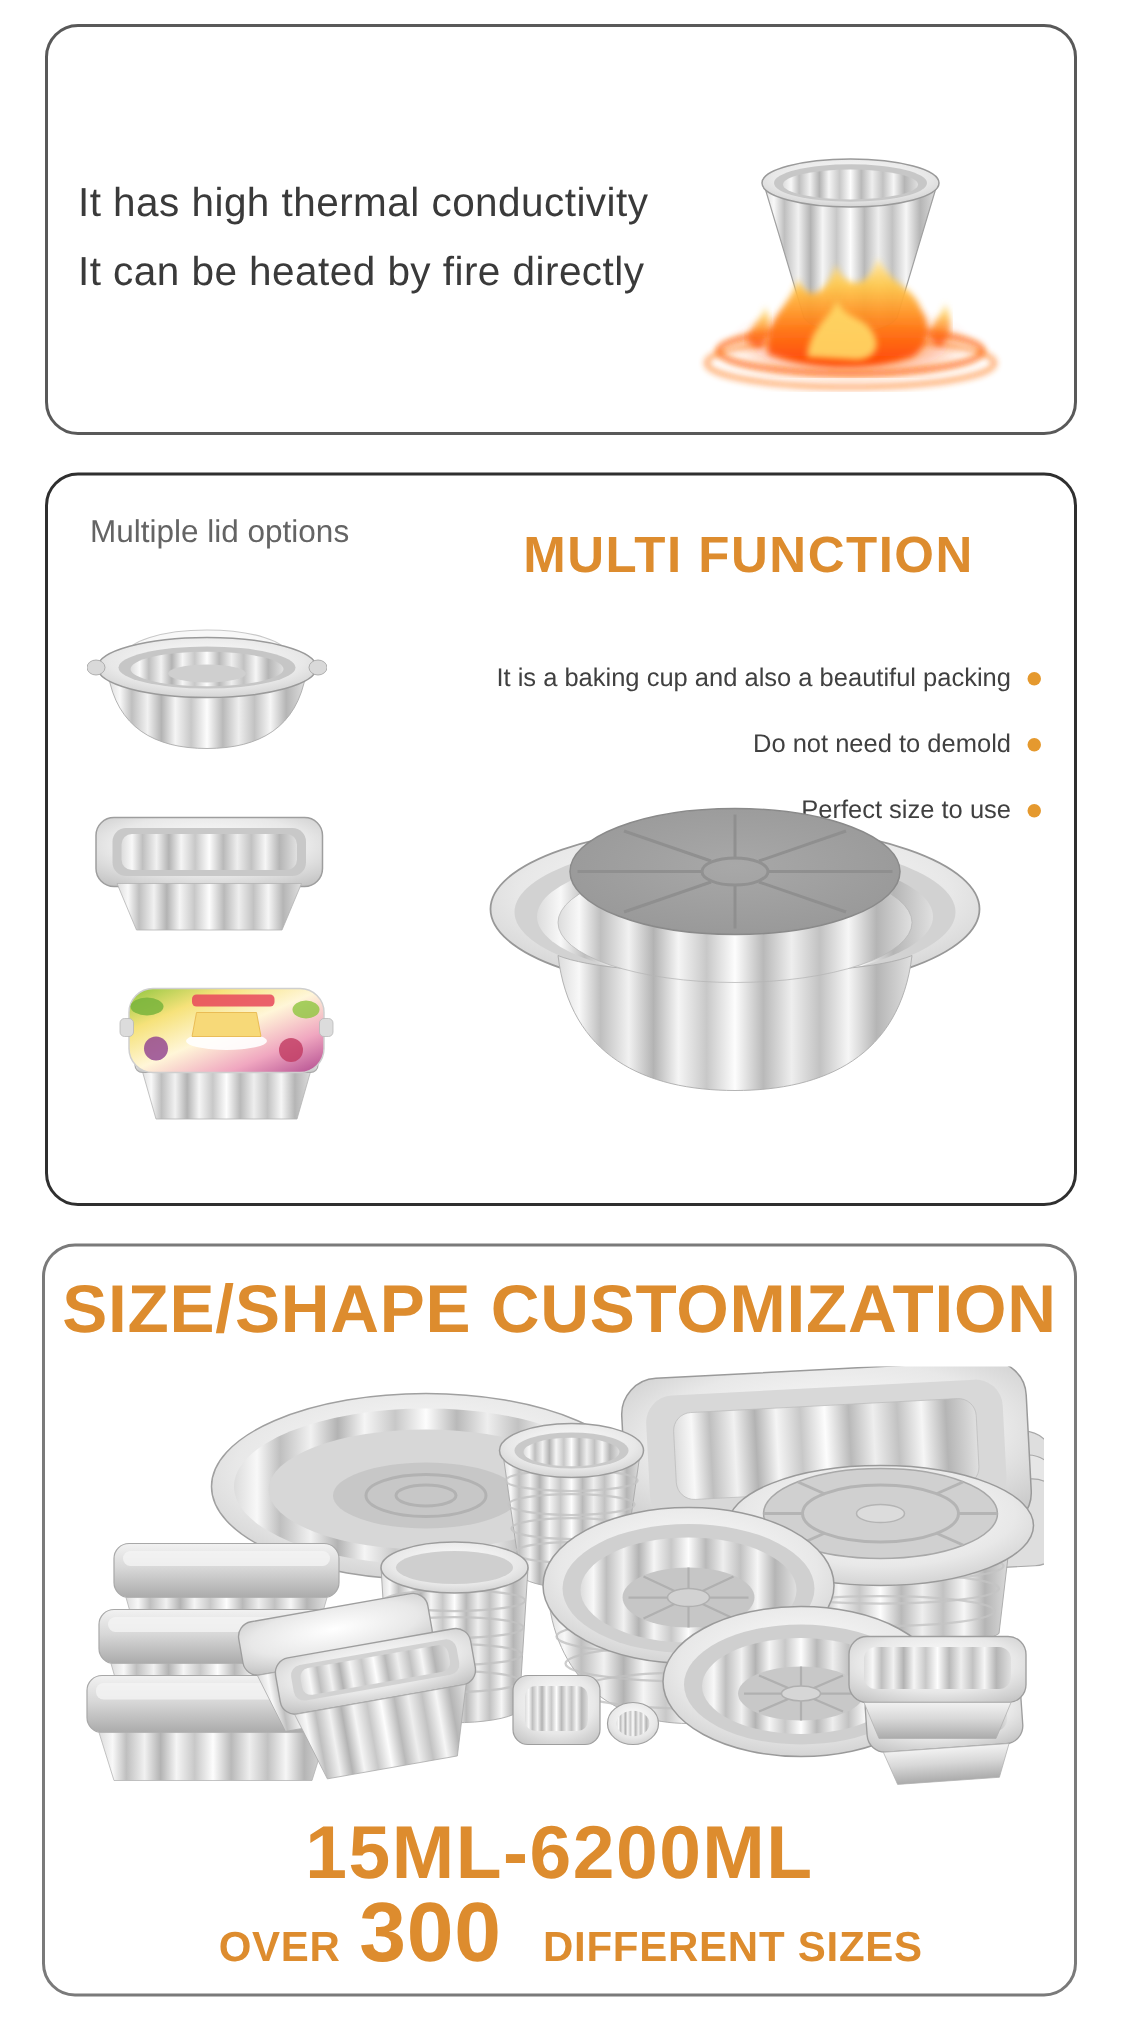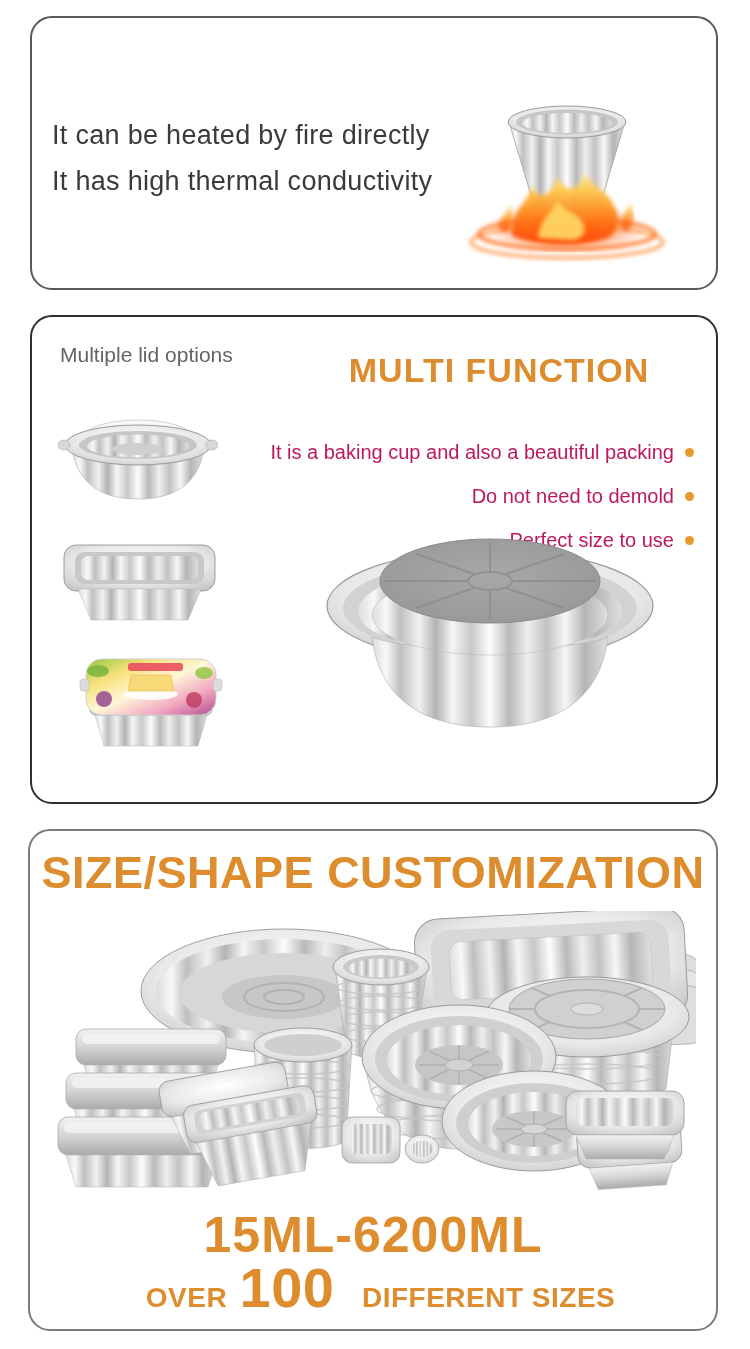--- a/index.html
+++ b/index.html
@@ -20,21 +20,21 @@
     font-weight:400;
   }
   .lid-label{left:28px;top:26px;font-size:21px;color:#646464;}
   .mf-title{
     left:270px;right:20px;top:34px;text-align:center;font-size:34px;font-weight:bold;
     color:#DD8C2E;letter-spacing:1px;white-space:nowrap;
   }
   .bullets{right:22px;top:121px;width:470px;}
   .bullet-row{
     display:flex;justify-content:flex-end;align-items:center;gap:11px;
-    margin-bottom:16px;font-size:20px;color:#be185d;height:28px;
+    margin-bottom:16px;font-size:17px;color:#404040;height:28px;
   }
   .bullet-dot{width:9px;height:9px;border-radius:50%;background:#E5992E;flex:0 0 auto;}
 
   .cz-title{
     left:0;right:0;top:16px;text-align:center;font-size:45px;font-weight:bold;
     color:#DD8C2E;letter-spacing:0.5px;white-space:nowrap;
   }
   .cz-range{
     left:0;right:0;top:375px;text-align:center;font-size:50px;font-weight:bold;
     color:#DD8C2E;letter-spacing:1px;
@@ -109,22 +109,22 @@
     <filter id="blur4">
         <feGaussianBlur stdDeviation="4"></feGaussianBlur>
       </filter>
   </defs>
 </svg>
 
 <div id="page">
 
   <div class="card" id="thermal-card">
     <div class="abs thermal-text">
+      <div>It has high thermal conductivity</div>
       <div>It can be heated by fire directly</div>
-      <div>It has high thermal conductivity</div>
     </div>
     <svg class="abs" style="left:418px;top:60px;" width="235" height="192" viewBox="0 0 235 192">
       <ellipse cx="117" cy="152" rx="80" ry="24" fill="url(#fireGlow)" filter="url(#blur4)" opacity="0.9"></ellipse>
       <ellipse cx="117" cy="156" rx="88" ry="15" fill="none" stroke="#ff6510" stroke-width="3.5" filter="url(#blur2)" opacity="0.9"></ellipse>
       <ellipse cx="117" cy="164" rx="96" ry="16" fill="none" stroke="#ff7a1a" stroke-width="3" filter="url(#blur2)" opacity="0.75"></ellipse>
       <path d="M59,44 L86,134 C96,147 138,147 148,134 L175,44 Z" fill="url(#foilH)" stroke="#a0a0a0" stroke-width="0.8"></path>
       <ellipse cx="117" cy="44" rx="59" ry="16" fill="url(#rimShine)" stroke="#9a9a9a" stroke-width="1"></ellipse>
       <ellipse cx="117" cy="44" rx="51" ry="12.5" fill="#c7c7c7"></ellipse>
       <ellipse cx="117" cy="45" rx="45" ry="10" fill="url(#foilH)"></ellipse>
       <path d="M48,150 C50,138 58,136 60,126 C66,138 62,150 56,154 Z" fill="url(#flameG)" filter="url(#blur2)" opacity="0.8"></path>
@@ -348,18 +348,18 @@
         <rect x="0" y="0" width="58" height="46" rx="10" fill="url(#rimShine)" stroke="#9e9e9e" stroke-width="0.8"></rect>
         <rect x="8" y="7" width="42" height="30" rx="7" fill="url(#foilH)"></rect>
         <ellipse cx="80" cy="32" rx="17" ry="14" fill="url(#rimShine)" stroke="#a0a0a0" stroke-width="0.8"></ellipse>
         <ellipse cx="80" cy="32" rx="11" ry="8.5" fill="url(#foilH)"></ellipse>
       </g>
     </svg>
 
     <div class="abs cz-range">15ML-6200ML</div>
     <div class="abs cz-sizes">
       <span class="small">OVER</span>
-      <span class="big">100</span>
+      <span class="big">300</span>
       <span class="small">DIFFERENT SIZES</span>
     </div>
   </div>
 
 </div>
 
 </body></html>

